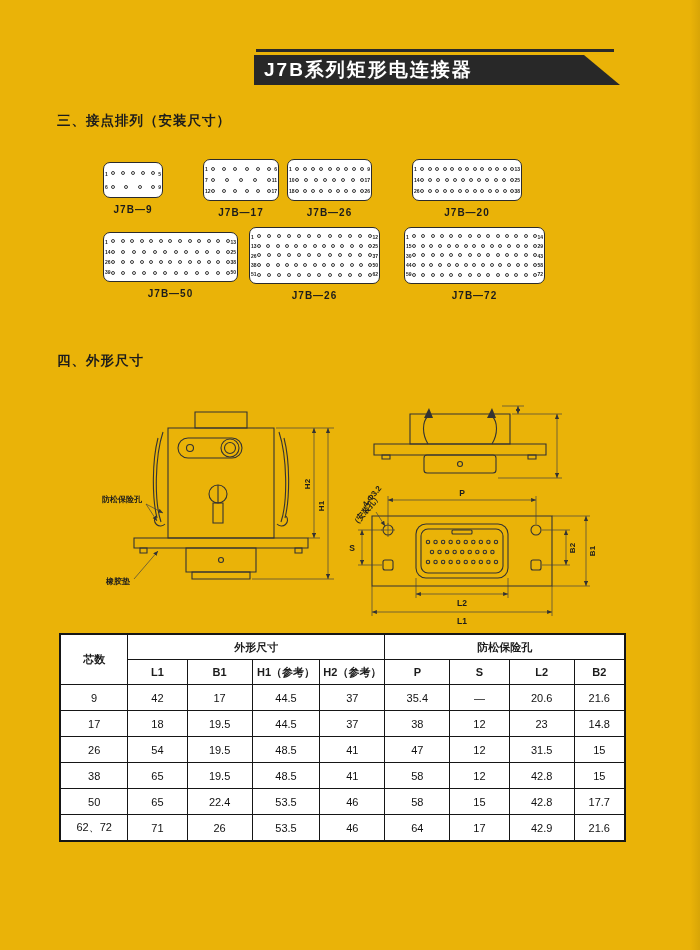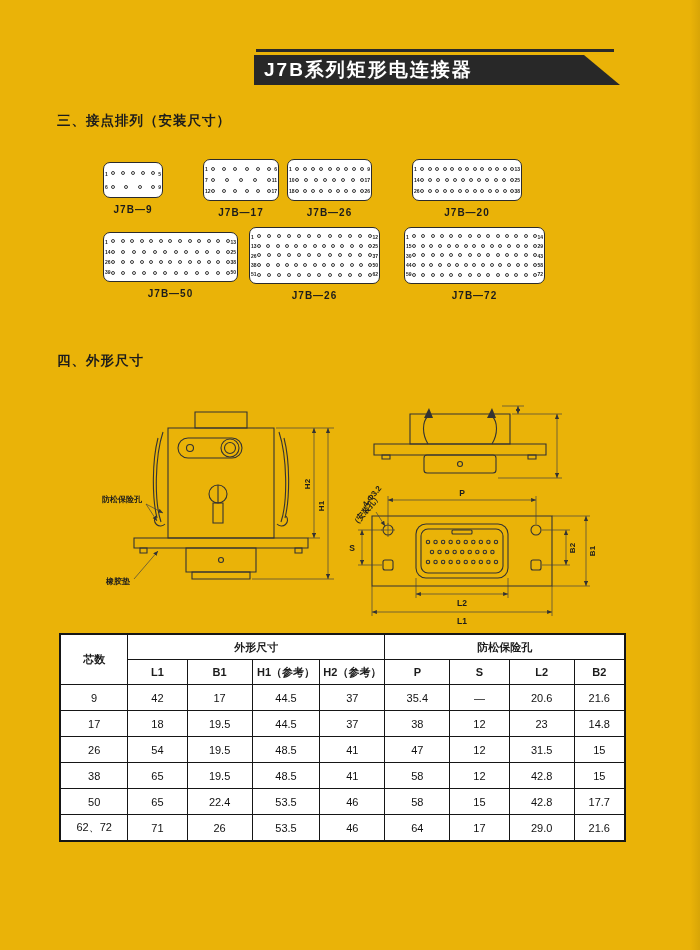--- a/index.html
+++ b/index.html
@@ -697,20 +697,20 @@
           <td>17.7</td>
         </tr>
         <tr>
           <td>62、72</td>
           <td>71</td>
           <td>26</td>
           <td>53.5</td>
           <td>46</td>
           <td>64</td>
           <td>17</td>
-          <td>29.0</td>
+          <td>42.9</td>
           <td>21.6</td>
         </tr>
       </tbody>
   </table>
 
   <div class="scan-edge"></div>
 </div>
 
 </body></html>

